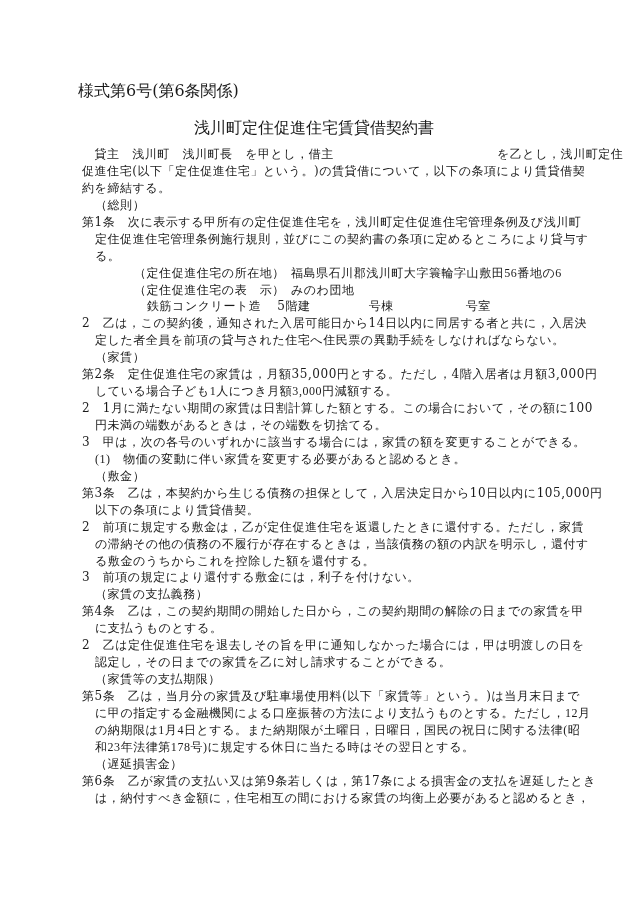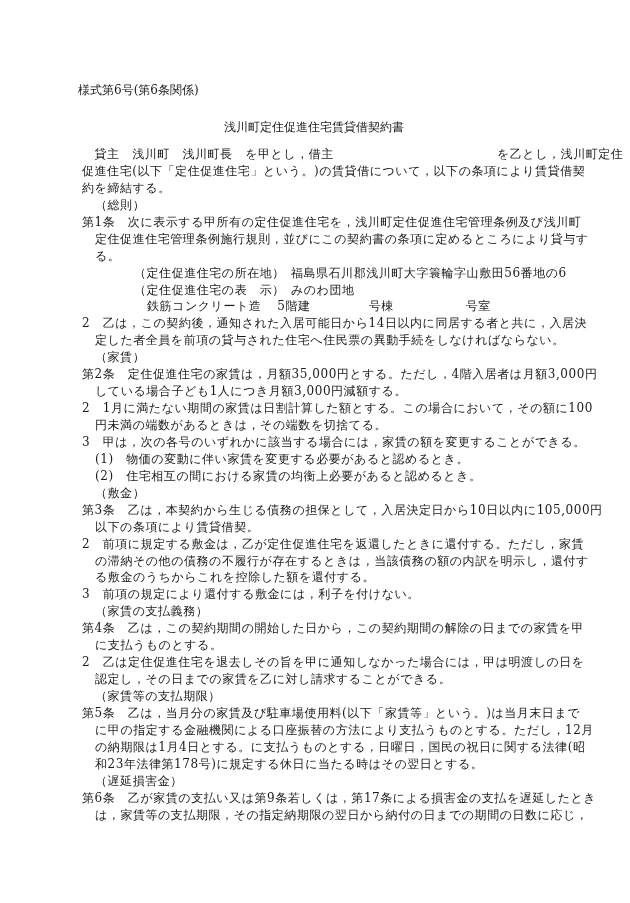--- a/index.html
+++ b/index.html
@@ -1,24 +1,24 @@
 <!DOCTYPE html>
 <html><head>
 <meta charset="utf-8">
 <style>
   html, body { margin: 0; padding: 0; background: #ffffff; }
   body { width: 630px; height: 903px; overflow: hidden; position: relative;
          font-family: "DejaVu Serif", "Liberation Serif", serif; color: #1a1a1a; }
   .page { position: absolute; left: 78px; top: 0; width: 472px; }
-  .form-no { position: absolute; top: 82px; left: 0; font-size: 12px; line-height: 17px; white-space: nowrap; }
-  .doc-title { position: absolute; top: 119px; left: 0; width: 472px; text-align: center; font-size: 12px; line-height: 17px; }
+  .form-no { position: absolute; top: 82px; left: 0; font-size: 16px; line-height: 17px; white-space: nowrap; }
+  .doc-title { position: absolute; top: 119px; left: 0; width: 472px; text-align: center; font-size: 16px; line-height: 17px; }
   .body { position: absolute; top: 146px; left: 4px; width: 472px; font-size: 12px; line-height: 16.95px; }
   .ln { white-space: nowrap; height: 16.95px; letter-spacing: 0.55px; }
-  .ind1 { padding-left: 13px; }
-  .ind4 { padding-left: 52px; }
+  .ind1 { padding-left: 13px; font-family: Liberation Serif, serif; }
+  .ind4 { padding-left: 52px; font-family: Liberation Serif, serif; }
   .ind5 { padding-left: 65px; }
   .ind9 { padding-left: 190px; }
   .gap { display: inline-block; }
 </style>
 </head>
 <body>
 
 <div class="page">
   <div class="form-no">様式第6号(第6条関係)</div>
   <div class="doc-title">浅川町定住促進住宅賃貸借契約書</div>
@@ -45,39 +45,38 @@
     <div class="ln">2　乙は，この契約後，通知された入居可能日から14日以内に同居する者と共に，入居決</div>
     <div class="ln ind1">定した者全員を前項の貸与された住宅へ住民票の異動手続をしなければならない。</div>
 
     <div class="ln ind1">（家賃）</div>
     <div class="ln">第2条　定住促進住宅の家賃は，月額35,000円とする。ただし，4階入居者は月額3,000円</div>
     <div class="ln ind1">している場合子ども1人につき月額3,000円減額する。</div>
     <div class="ln">2　1月に満たない期間の家賃は日割計算した額とする。この場合において，その額に100</div>
     <div class="ln ind1">円未満の端数があるときは，その端数を切捨てる。</div>
     <div class="ln">3　甲は，次の各号のいずれかに該当する場合には，家賃の額を変更することができる。</div>
     <div class="ln ind1">(1)　物価の変動に伴い家賃を変更する必要があると認めるとき。</div>
-    <div class="ln ind1">(2)　住宅相互の間における家賃の均衡上必要があると認めるとき。</div>
 
     <div class="ln ind1">（敷金）</div>
     <div class="ln">第3条　乙は，本契約から生じる債務の担保として，入居決定日から10日以内に105,000円</div>
     <div class="ln ind1">以下の条項により賃貸借契。</div>
     <div class="ln">2　前項に規定する敷金は，乙が定住促進住宅を返還したときに還付する。ただし，家賃</div>
     <div class="ln ind1">の滞納その他の債務の不履行が存在するときは，当該債務の額の内訳を明示し，還付す</div>
     <div class="ln ind1">る敷金のうちからこれを控除した額を還付する。</div>
     <div class="ln">3　前項の規定により還付する敷金には，利子を付けない。</div>
 
     <div class="ln ind1">（家賃の支払義務）</div>
     <div class="ln">第4条　乙は，この契約期間の開始した日から，この契約期間の解除の日までの家賃を甲</div>
     <div class="ln ind1">に支払うものとする。</div>
     <div class="ln">2　乙は定住促進住宅を退去しその旨を甲に通知しなかった場合には，甲は明渡しの日を</div>
     <div class="ln ind1">認定し，その日までの家賃を乙に対し請求することができる。</div>
 
     <div class="ln ind1">（家賃等の支払期限）</div>
     <div class="ln">第5条　乙は，当月分の家賃及び駐車場使用料(以下「家賃等」という。)は当月末日まで</div>
     <div class="ln ind1">に甲の指定する金融機関による口座振替の方法により支払うものとする。ただし，12月</div>
-    <div class="ln ind1">の納期限は1月4日とする。に支払うものとする，日曜日，国民の祝日に関する法律(昭</div>
+    <div class="ln ind1">の納期限は1月4日とする。また納期限が土曜日，日曜日，国民の祝日に関する法律(昭</div>
     <div class="ln ind1">和23年法律第178号)に規定する休日に当たる時はその翌日とする。</div>
 
     <div class="ln ind1">（遅延損害金）</div>
     <div class="ln">第6条　乙が家賃の支払い又は第9条若しくは，第17条による損害金の支払を遅延したとき</div>
-    <div class="ln ind1">は，家賃等の支払期限，その指定納期限の翌日から納付の日までの期間の日数に応じ，</div>
+    <div class="ln ind1">は，納付すべき金額に，住宅相互の間における家賃の均衡上必要があると認めるとき，</div>
   </div>
 </div>
 
 </body></html>

